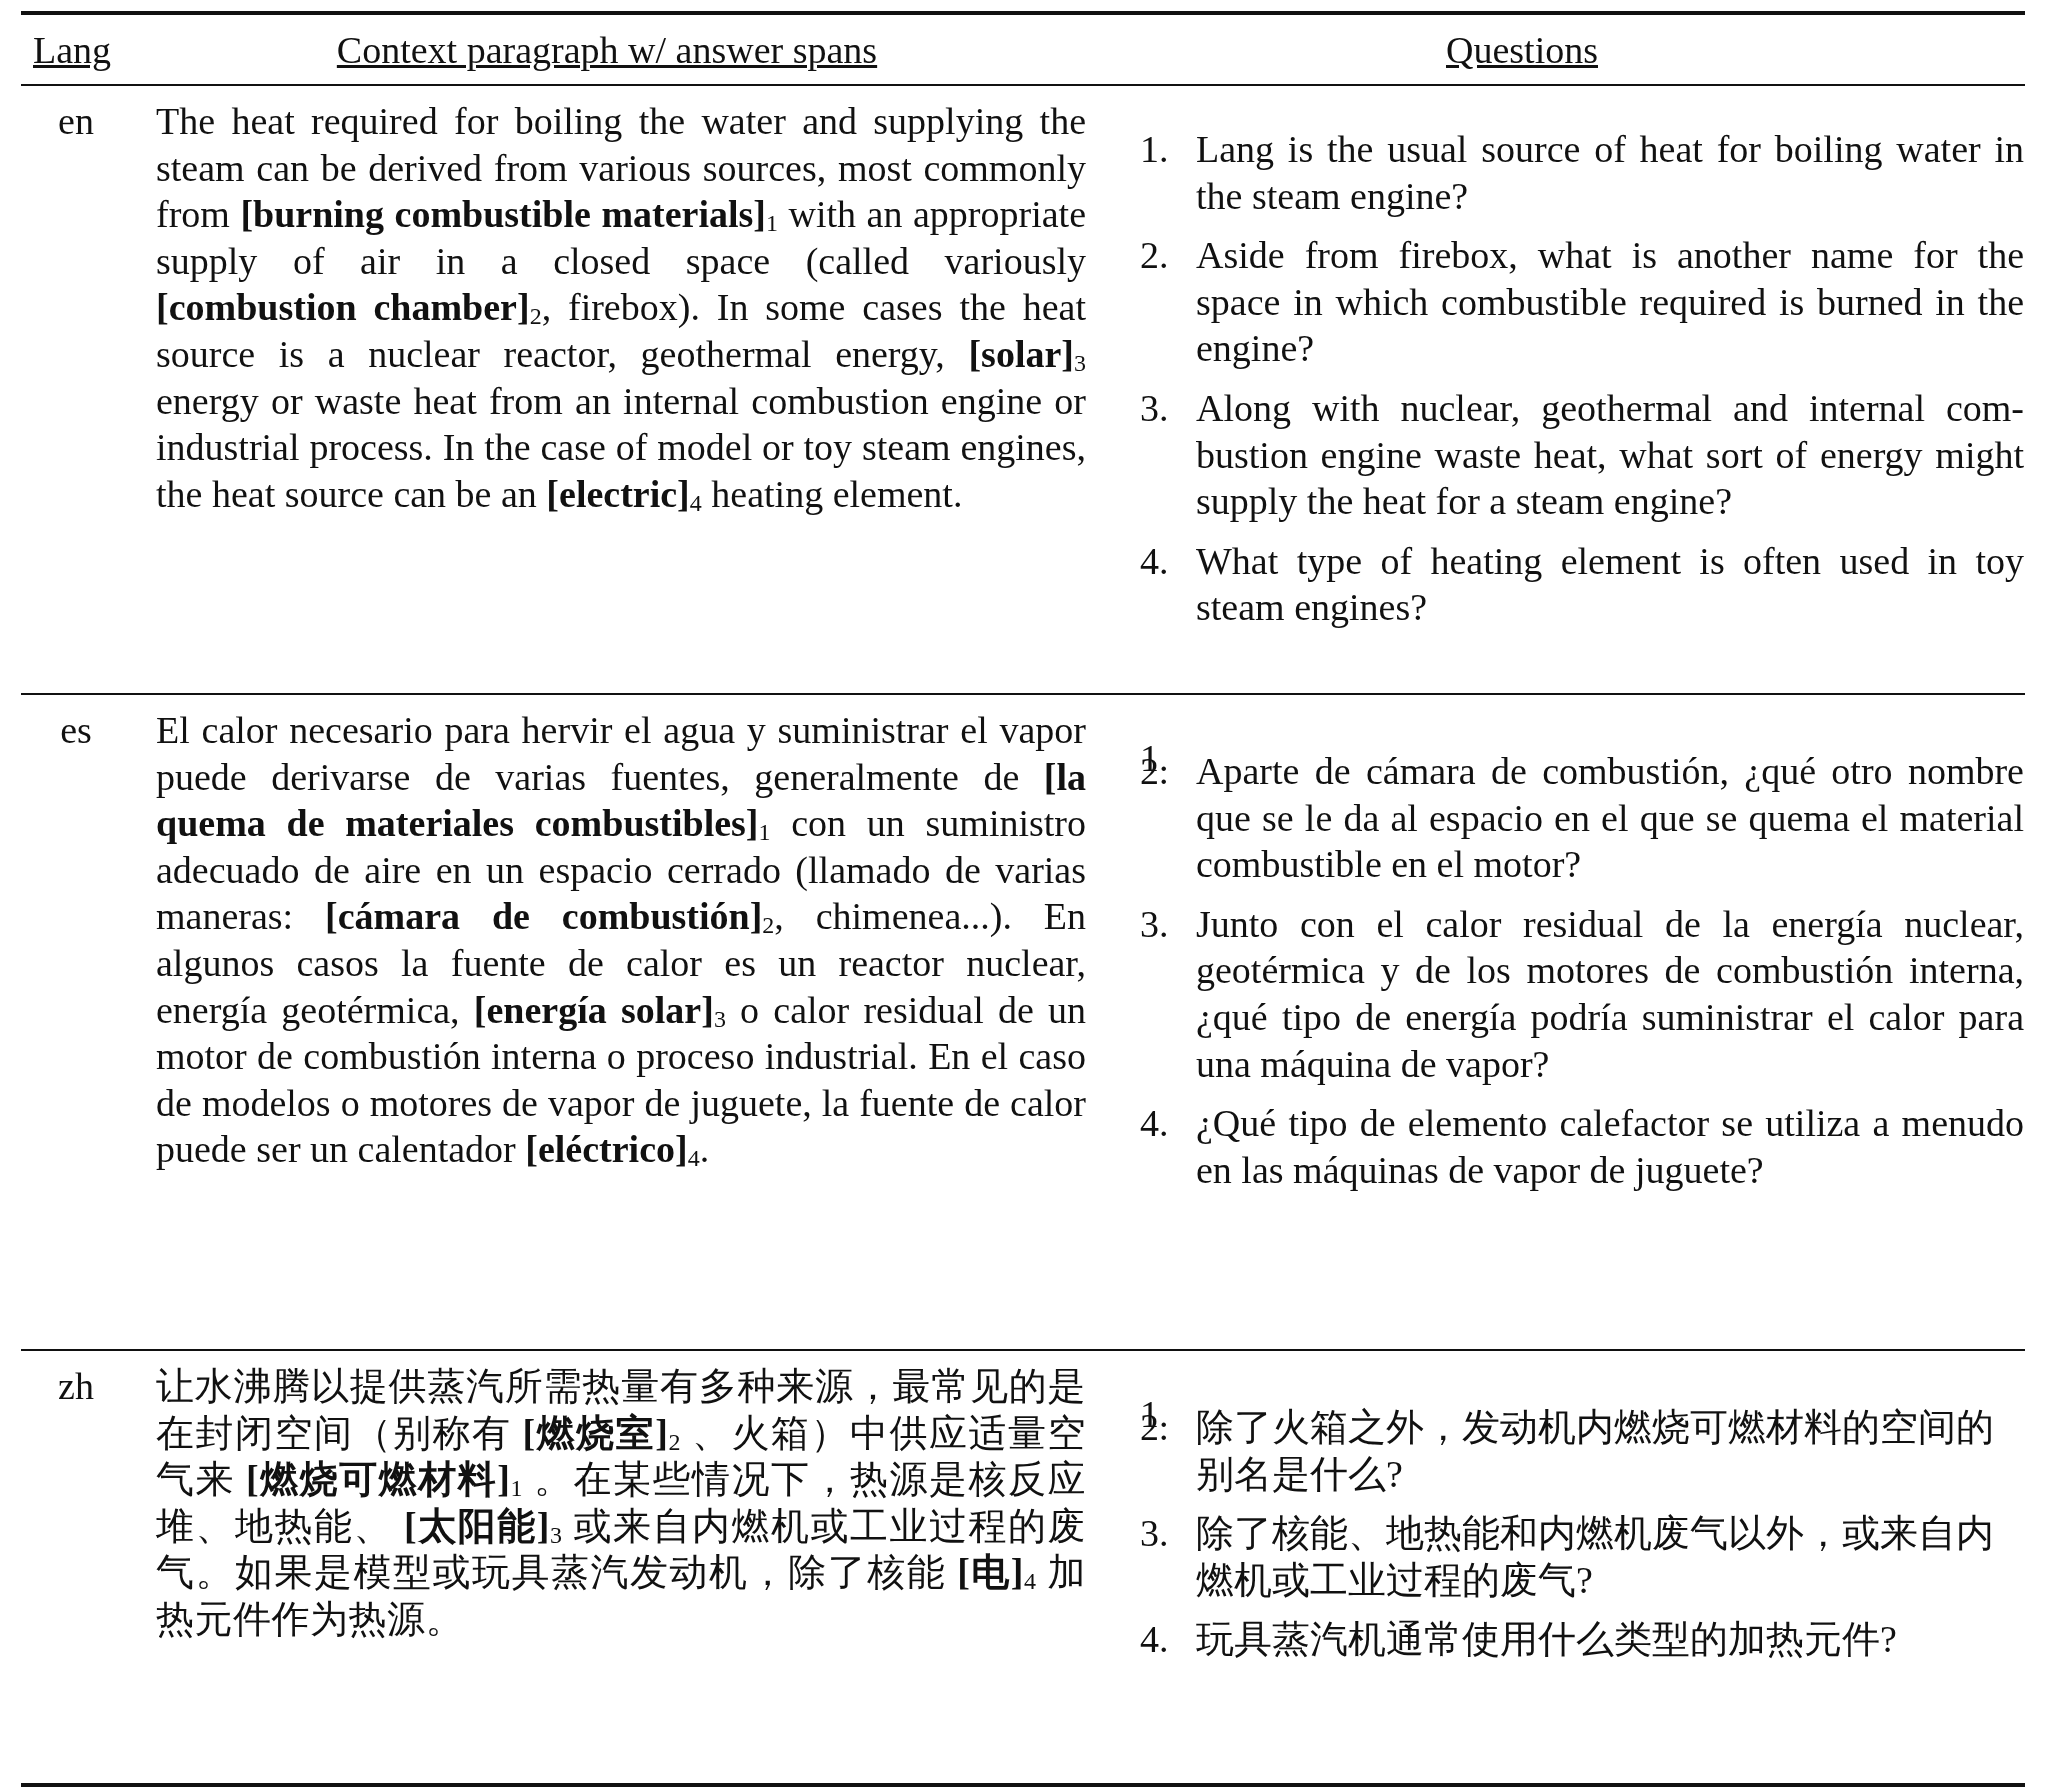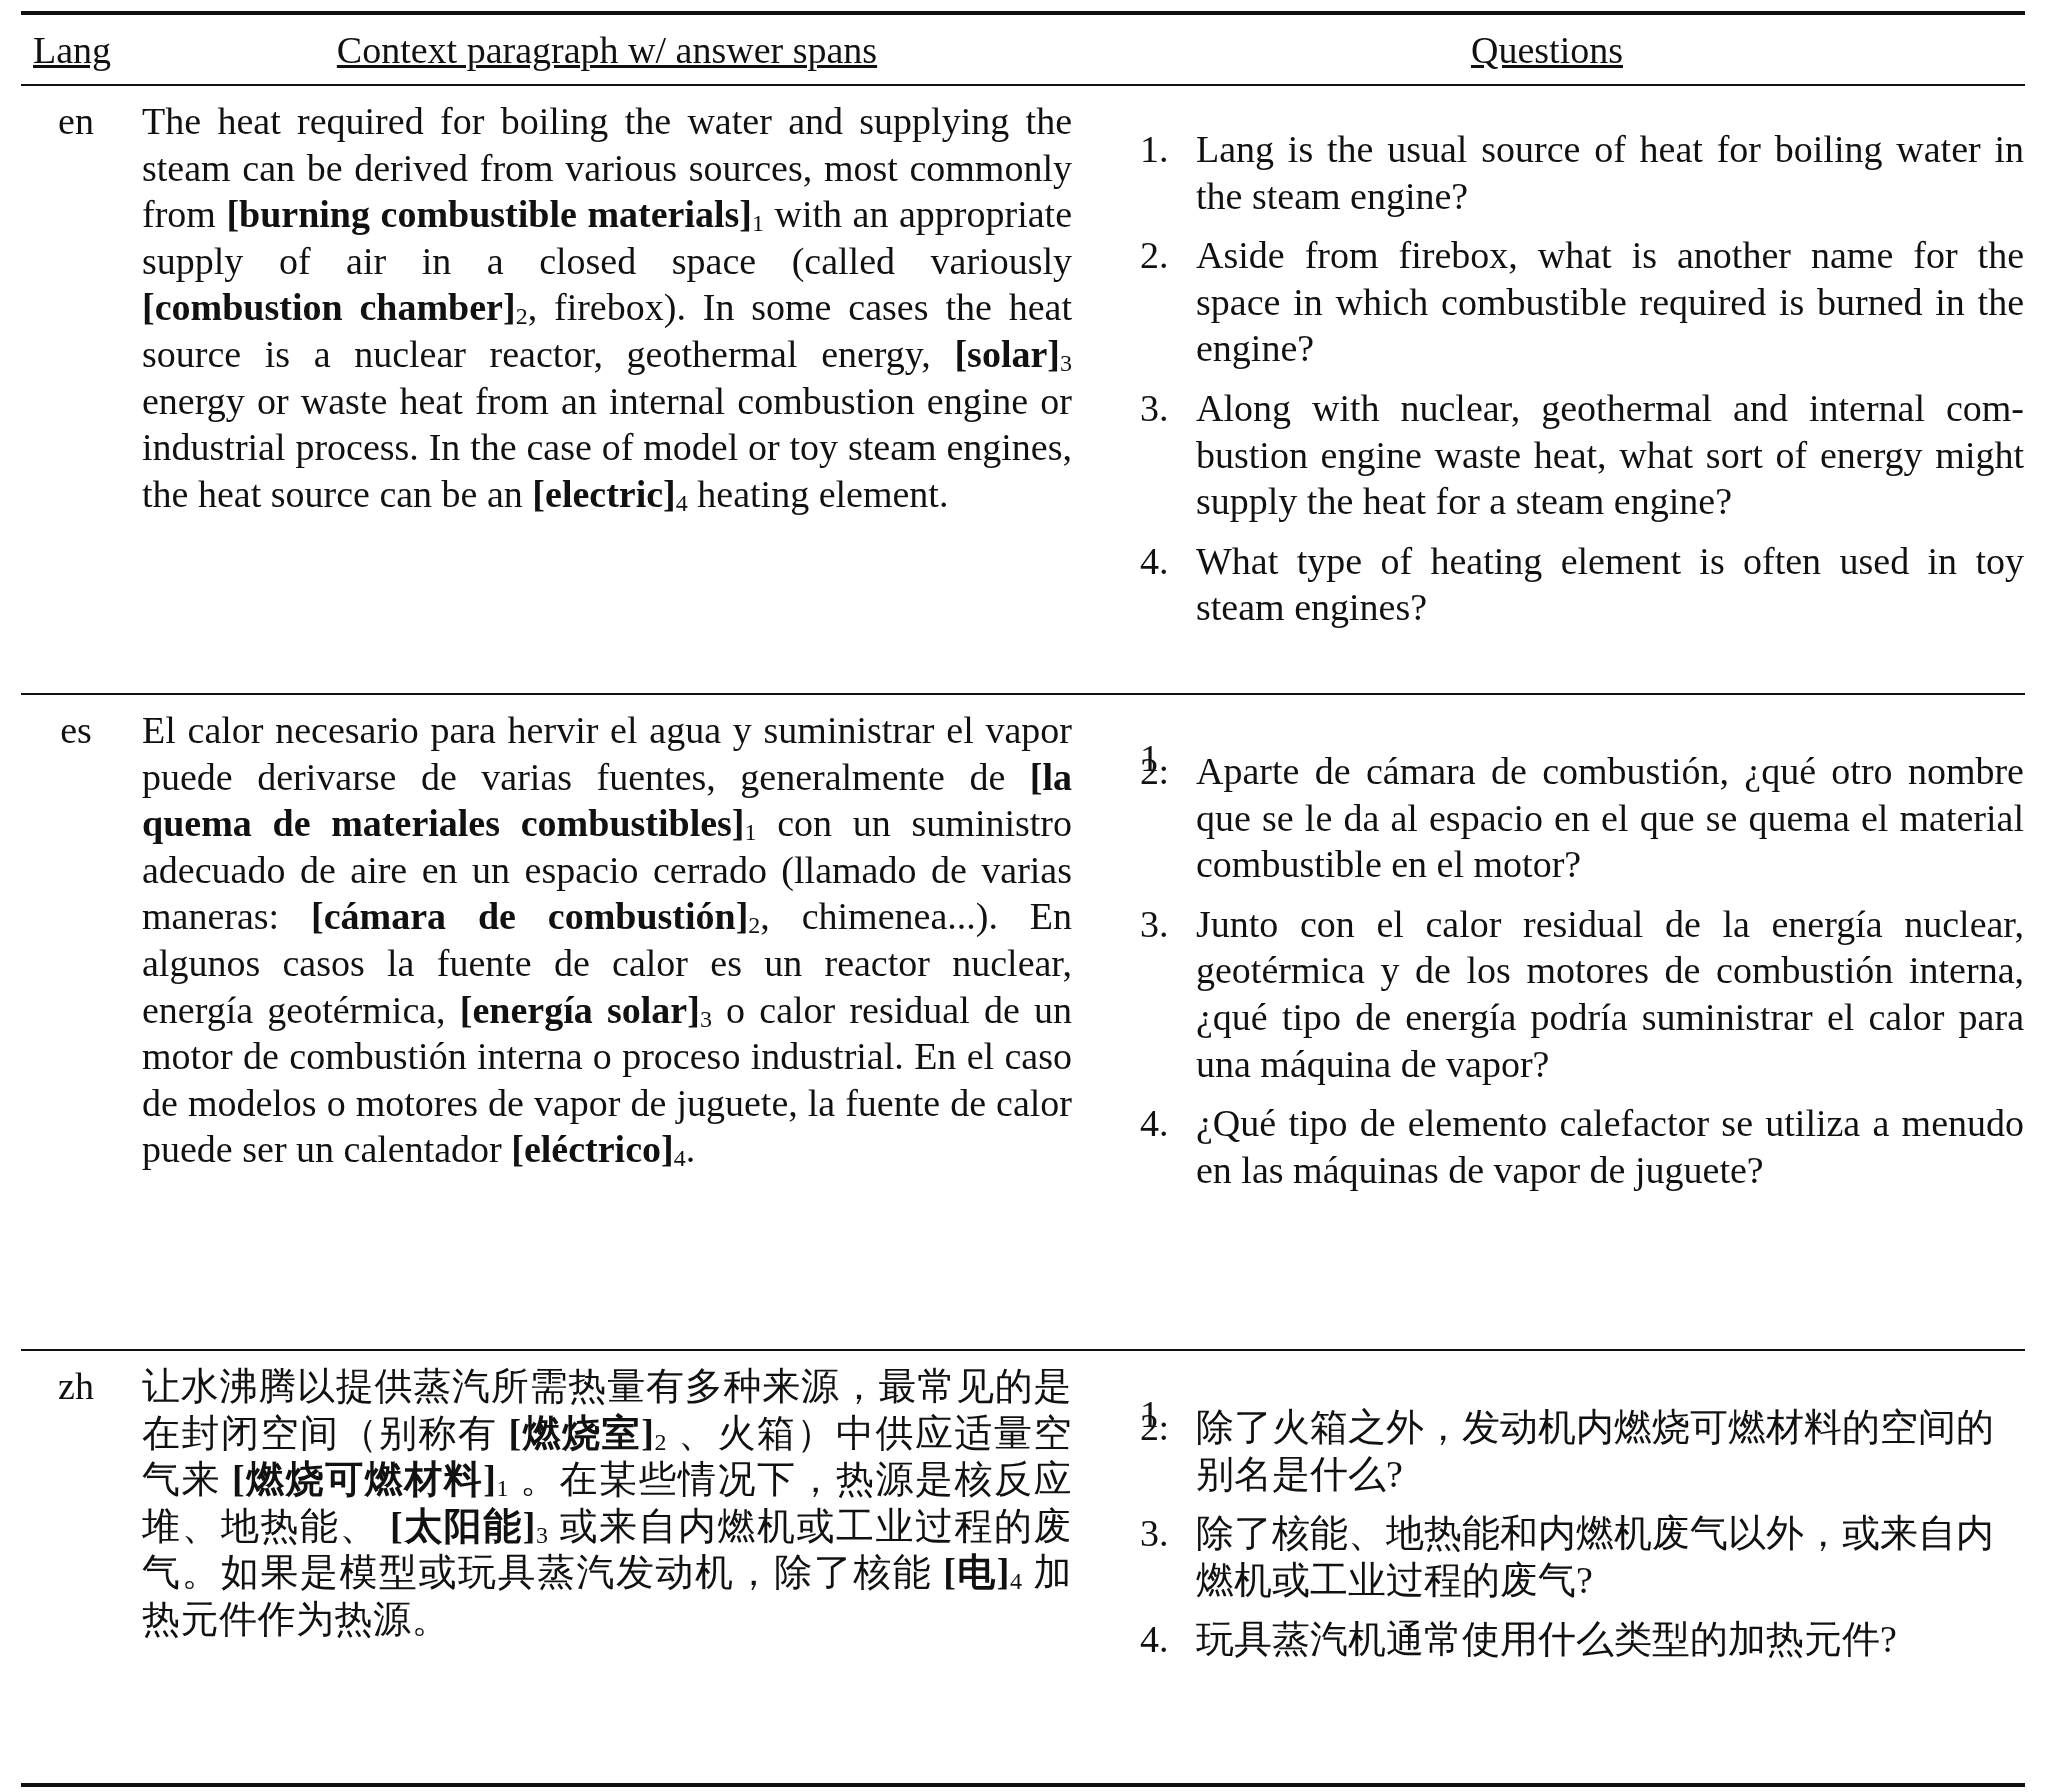--- a/index.html
+++ b/index.html
@@ -7,25 +7,25 @@
     width: 2046px; height: 1792px; position: relative; overflow: hidden;
     font-family: "Liberation Serif", "DejaVu Serif", serif;
     color: #111111; font-size: 38px;
   }
   .rule { position: absolute; left: 21px; width: 2004px; background: #111111; }
   .rule.thick { height: 4px; }
   .rule.thin { height: 2px; }
   .hdr { position: absolute; top: 22px; height: 56px; line-height: 56px; font-size: 38px; text-decoration: underline; }
   .hdr-lang { left: 33px; }
   .hdr-ctx { left: 142px; width: 930px; text-align: center; }
-  .hdr-q { left: 1105px; width: 884px; text-align: center; }
+  .hdr-q { left: 1080px; width: 884px; text-align: center; }
   .row { position: absolute; left: 0; width: 2046px; }
   .lang { position: absolute; left: 36px; width: 80px; text-align: center; line-height: 46.6px; }
   .ctx {
-    position: absolute; left: 142px; width: 930px;
+    position: absolute; left: 156px; width: 930px;
     line-height: 46.6px; text-align: justify; hyphens: manual;
   }
   .ctx b { font-weight: bold; }
   .ctx sub { font-size: 24px; vertical-align: -4px; line-height: 0; }
   .qs { position: absolute; left: 1140px; width: 884px; margin: 0; padding: 0; list-style: none; }
   .qs li { position: relative; padding-left: 56px; line-height: 46.6px; text-align: justify; margin-bottom: 13px; }
   .qs li .num { position: absolute; left: 0; top: 0; }
   .zh .ctx { letter-spacing: 0.5px; text-align: justify; }
   .zh .qs li { text-align: left; }
 </style>

